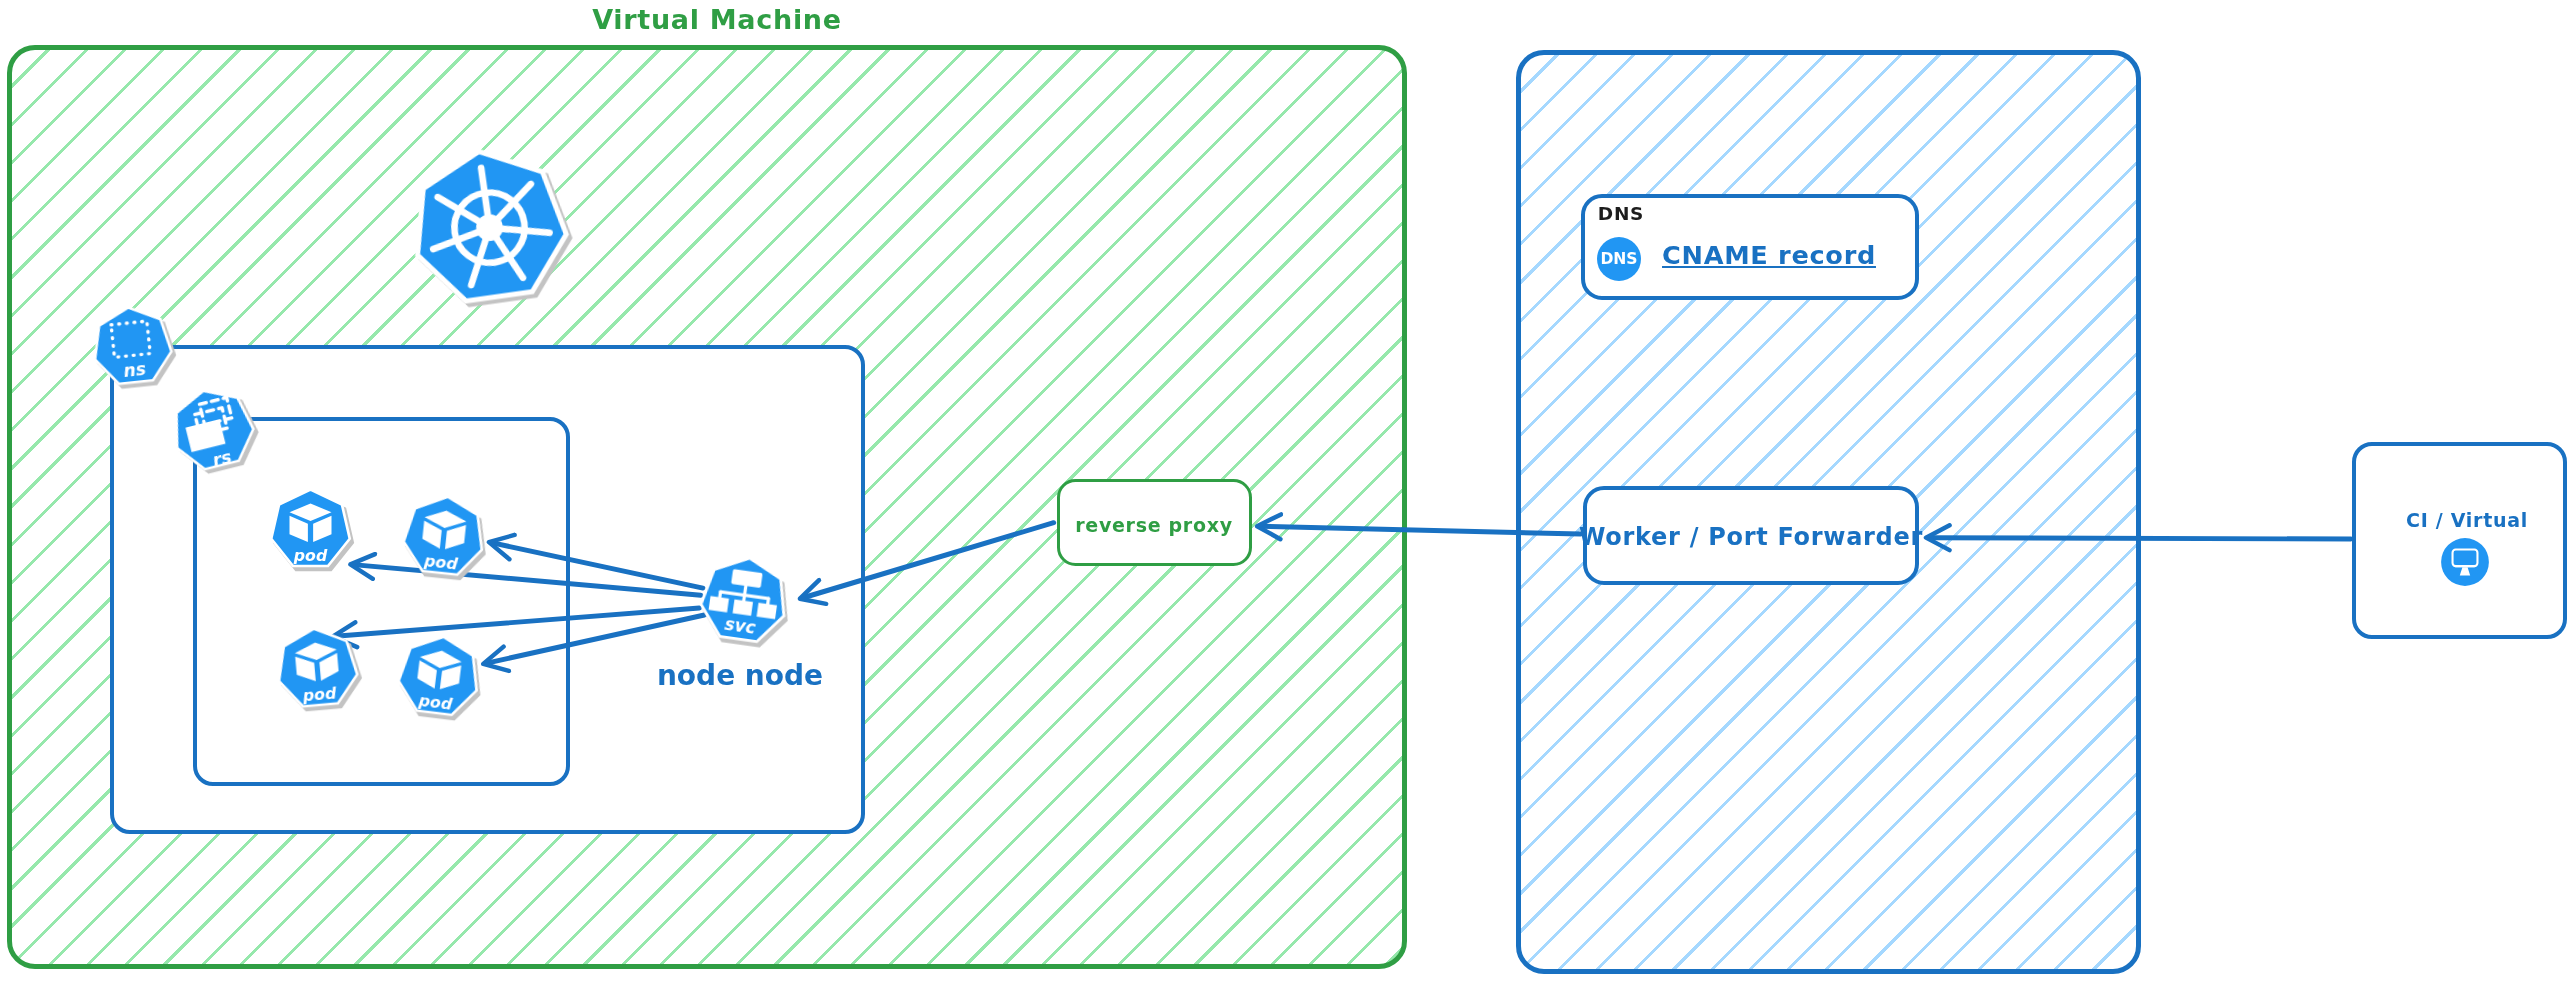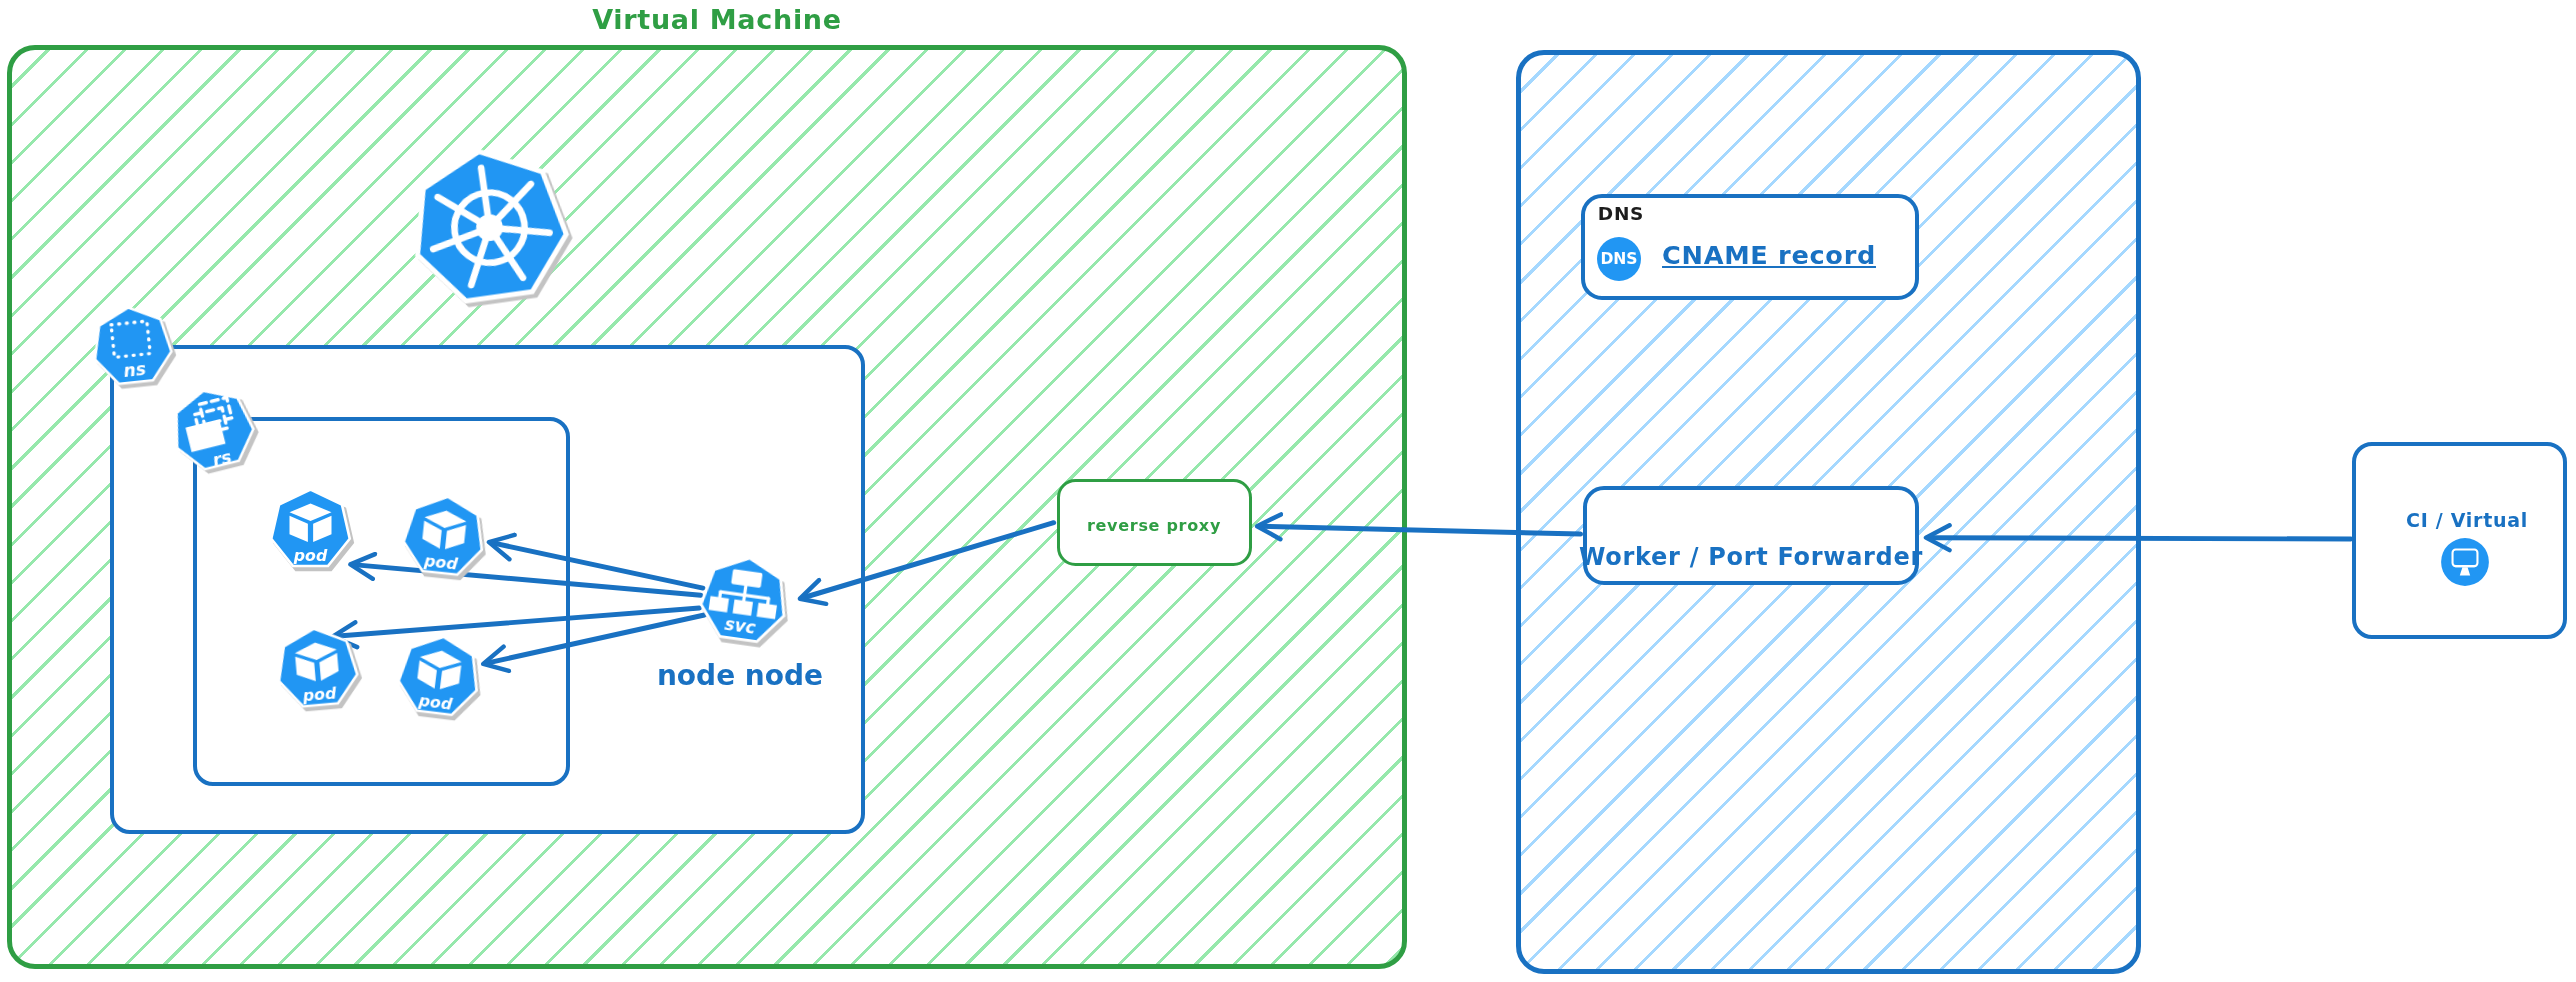--- a/index.html
+++ b/index.html
@@ -56,31 +56,31 @@
 
   <div class="region green" style="left:7px;top:45px;width:1400px;height:924px;"></div>
   <div class="region-title green" style="left:717px;top:4.3px;">Virtual Machine</div>
 
   <div class="region blue" style="left:1516px;top:50px;width:625px;height:924px;"></div>
 
   <div class="node blue-border ns-box"></div>
   <div class="node blue-border rs-box"></div>
 
   <div class="node green-border" style="left:1057px;top:479px;width:195px;height:87px;"></div>
-  <div class="node-label" style="left:1154px;top:525px;font-size:16px;color:var(--green);z-index:4;text-align:center;">reverse proxy</div>
+  <div class="node-label" style="left:1154px;top:525px;font-size:19px;color:var(--green);z-index:4;text-align:center;">reverse proxy</div>
 
   <div class="node blue-border" style="left:1581px;top:194px;width:338px;height:106px;border-radius:21px;"></div>
   <div class="node-label" style="left:1621px;top:213px;font-size:18.5px;color:var(--label-black);z-index:4;">DNS</div>
   <div class="circle-icon" style="left:1597px;top:237px;width:44px;height:44px;font-size:15.6px;z-index:4;">
     <span>DNS</span>
   </div>
   <div class="node-label" style="left:1769px;top:255px;font-size:25.6px;color:var(--blue);z-index:4;text-decoration:underline;">CNAME record</div>
 
   <div class="node blue-border" style="left:1583px;top:486px;width:336px;height:99px;border-radius:21px;"></div>
-  <div class="node-label" style="left:1751px;top:537px;font-size:24px;color:var(--blue);z-index:4;margin-top:20px;">Worker / Port Forwarder</div>
+  <div class="node-label" style="left:1751px;top:537px;font-size:24px;color:var(--blue);z-index:4;">Worker / Port Forwarder</div>
 
   <div class="node blue-border" style="left:2352px;top:442px;width:215px;height:197px;"></div>
   <div class="node-label" style="left:2467px;top:520px;font-size:19px;color:var(--blue);z-index:4;">CI / Virtual</div>
   <svg style="position:absolute;left:2438px;top:535px;z-index:4;" width="54" height="54" viewBox="0 0 104 104">
     <circle cx="52" cy="52" r="46" fill="var(--icon-blue)"></circle>
     <rect x="28" y="28" width="48" height="32" rx="6" class="kwhite" stroke-width="4"></rect>
     <line x1="34" y1="60" x2="70" y2="60" class="kwhite" stroke-width="4"></line>
     <polygon points="47,62 57,62 62,78 42,78" class="kfill"></polygon>
   </svg>
 

